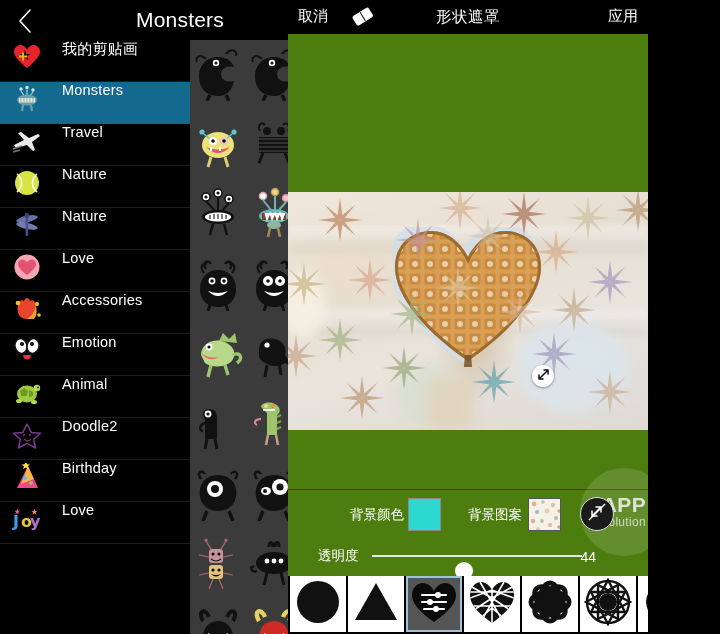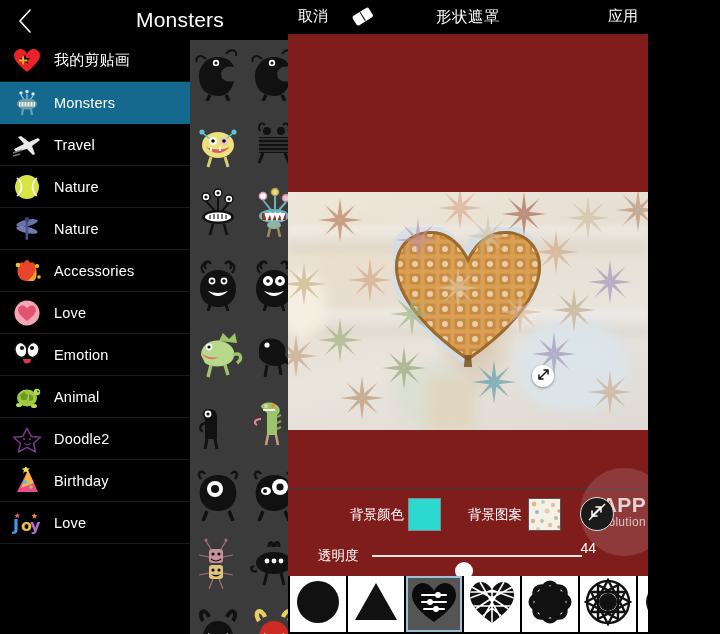--- a/index.html
+++ b/index.html
@@ -27,22 +27,22 @@
   }
 
   .left-body { position: absolute; top: 40px; left: 0; width: 360px; height: 594px; }
 
   
   .sidebar {
     position: absolute; left: 0; top: 0; width: 190px; height: 594px;
     background: #000; overflow: hidden;
   }
   .side-item {
-    position: relative; height: 42px; display: flex; align-items: center;
-    border-bottom: 1px solid #1c1c1c; padding-left: 8px;
+    position: relative; height: 42px; display: flex; align-items: flex-start;
+    border-bottom: 1px solid #1c1c1c; padding-left: 8px; gap: 8px;
   }
   .side-item.selected { background: #14698F; border-bottom-color: #14698F; }
   .side-ico {
     width: 38px; height: 34px; flex: 0 0 38px; position: relative;
     display: flex; align-items: center; justify-content: center;
     font-size: 21px; line-height: 1;
   }
   .side-label { color: #fff; font-size: 14.5px; margin-left: 8px; letter-spacing: .2px; white-space: nowrap; }
   .side-label.cjk { font-size: 15px; }
 
@@ -58,21 +58,21 @@
   .sticker-grid {
     position: absolute; left: 0; top: 0; width: 170px;
     display: grid; grid-template-columns: repeat(3, 56px); gap: 0;
   }
   .st-cell {
     width: 56px; height: 70px; display: flex; align-items: center; justify-content: center;
     font-size: 33px; line-height: 1; overflow: hidden;
   }
 
   
-  .right-pane { position: relative; width: 360px; height: 634px; background: #7f1d1d; overflow: hidden; }
+  .right-pane { position: relative; width: 360px; height: 634px; background: #4d7c0f; overflow: hidden; }
 
   .r-header { position: relative; height: 34px; background: #000; }
   .r-cancel { position: absolute; left: 10px; top: 7px; color: #fff; font-size: 15px; }
   .r-eraser { position: absolute; left: 62px; top: 6px; width: 26px; height: 22px; }
   .r-title {
     position: absolute; left: 0; top: 0; width: 360px; height: 34px;
     display: flex; align-items: center; justify-content: center;
     color: #fff; font-size: 15.5px; letter-spacing: .5px;
   }
   .r-apply { position: absolute; right: 10px; top: 7px; color: #fff; font-size: 15px; }
@@ -144,21 +144,21 @@
   
   .slider-row { position: absolute; left: 0; top: 540px; width: 324px; height: 32px; }
   .slider-label { position: absolute; left: 30px; top: 7px; color: #fff; font-size: 13.5px; }
   .slider-track {
     position: absolute; left: 84px; top: 15px; width: 210px; height: 2px; background: #e8e8e8;
   }
   .slider-thumb {
     position: absolute; top: 7px; width: 18px; height: 18px; border-radius: 50%;
     background: #fff; margin-left: -9px;
   }
-  .slider-value { position: absolute; right: 16px; top: 0; color: #fff; font-size: 14px; }
+  .slider-value { position: absolute; right: 16px; top: 9px; color: #fff; font-size: 14px; }
 
   
   .shape-strip {
     position: absolute; left: 0; top: 576px; width: 360px; height: 58px;
     display: flex; gap: 2px; padding-left: 2px; overflow: hidden; background:#000;
   }
   .shape-cell {
     flex: 0 0 56px; width: 56px; height: 56px; background: #fff;
     display: flex; align-items: center; justify-content: center; position: relative;
   }
@@ -236,37 +236,37 @@
                <ellipse cx="15" cy="15" rx="11" ry="3" fill="#8f9ad6" opacity=".8" transform="rotate(12 15 15)"></ellipse>
                <rect x="13.6" y="5" width="2.6" height="20" rx="1.3" fill="#4a5290"></rect>
                <circle cx="15" cy="4.5" r="2.4" fill="#39407a"></circle>
               </svg>
             </span>
             <span class="side-label">Nature</span>
           </div>
           <div class="side-item">
             <span class="side-ico">
               <svg width="30" height="28" viewBox="0 0 30 28">
+                <circle cx="15" cy="14" r="12.5" fill="#f6a6b4"></circle>
+               <path d="M15 22 C8.5 17,6 13.5,6 11 C6 8.4,8.2 6.6,10.4 6.6 C12.4 6.6,14.2 8.2,15 9.8 C15.8 8.2,17.6 6.6,19.6 6.6 C21.8 6.6,24 8.4,24 11 C24 13.5,21.5 17,15 22Z" fill="#e2536f"></path>
+              </svg>
+            </span>
+            <span class="side-label">Love</span>
+          </div>
+          <div class="side-item">
+            <span class="side-ico">
+              <svg width="30" height="28" viewBox="0 0 30 28">
                 <path d="M15 24 C8 24,4 18,6 10 C7 6,10 4,12 6 C13 2,17 2,18 6 C21 4,24 7,24 12 C24 19,21 24,15 24Z" fill="#e8452c"></path>
                <path d="M15 24 C19 22,23 16,24 11 C25 16,25 21,22 24Z" fill="#f0a22e"></path>
                <circle cx="6" cy="8" r="2.3" fill="#f0c02e"></circle>
                 <circle cx="25" cy="9" r="2.1" fill="#f0c02e"></circle>
                <circle cx="27" cy="20" r="1.8" fill="#f0c02e"></circle>
               </svg>
             </span>
             <span class="side-label">Accessories</span>
-          </div>
-          <div class="side-item">
-            <span class="side-ico">
-              <svg width="30" height="28" viewBox="0 0 30 28">
-                <circle cx="15" cy="14" r="12.5" fill="#f6a6b4"></circle>
-               <path d="M15 22 C8.5 17,6 13.5,6 11 C6 8.4,8.2 6.6,10.4 6.6 C12.4 6.6,14.2 8.2,15 9.8 C15.8 8.2,17.6 6.6,19.6 6.6 C21.8 6.6,24 8.4,24 11 C24 13.5,21.5 17,15 22Z" fill="#e2536f"></path>
-              </svg>
-            </span>
-            <span class="side-label">Love</span>
           </div>
           <div class="side-item">
             <span class="side-ico">
               <svg width="30" height="28" viewBox="0 0 30 28">
                 <ellipse cx="9" cy="9" rx="6" ry="7.5" fill="#fff" stroke="#111" stroke-width="1.6" transform="rotate(-14 9 9)"></ellipse>
                <ellipse cx="21" cy="9" rx="6" ry="7.5" fill="#fff" stroke="#111" stroke-width="1.6" transform="rotate(14 21 9)"></ellipse>
                <circle cx="10" cy="7" r="2.1" fill="#111"></circle>
                 <circle cx="20" cy="7" r="2.1" fill="#111"></circle>
                <path d="M11 18 C11 24,19 24,19 18 Z" fill="#e2344a"></path>
               </svg>

